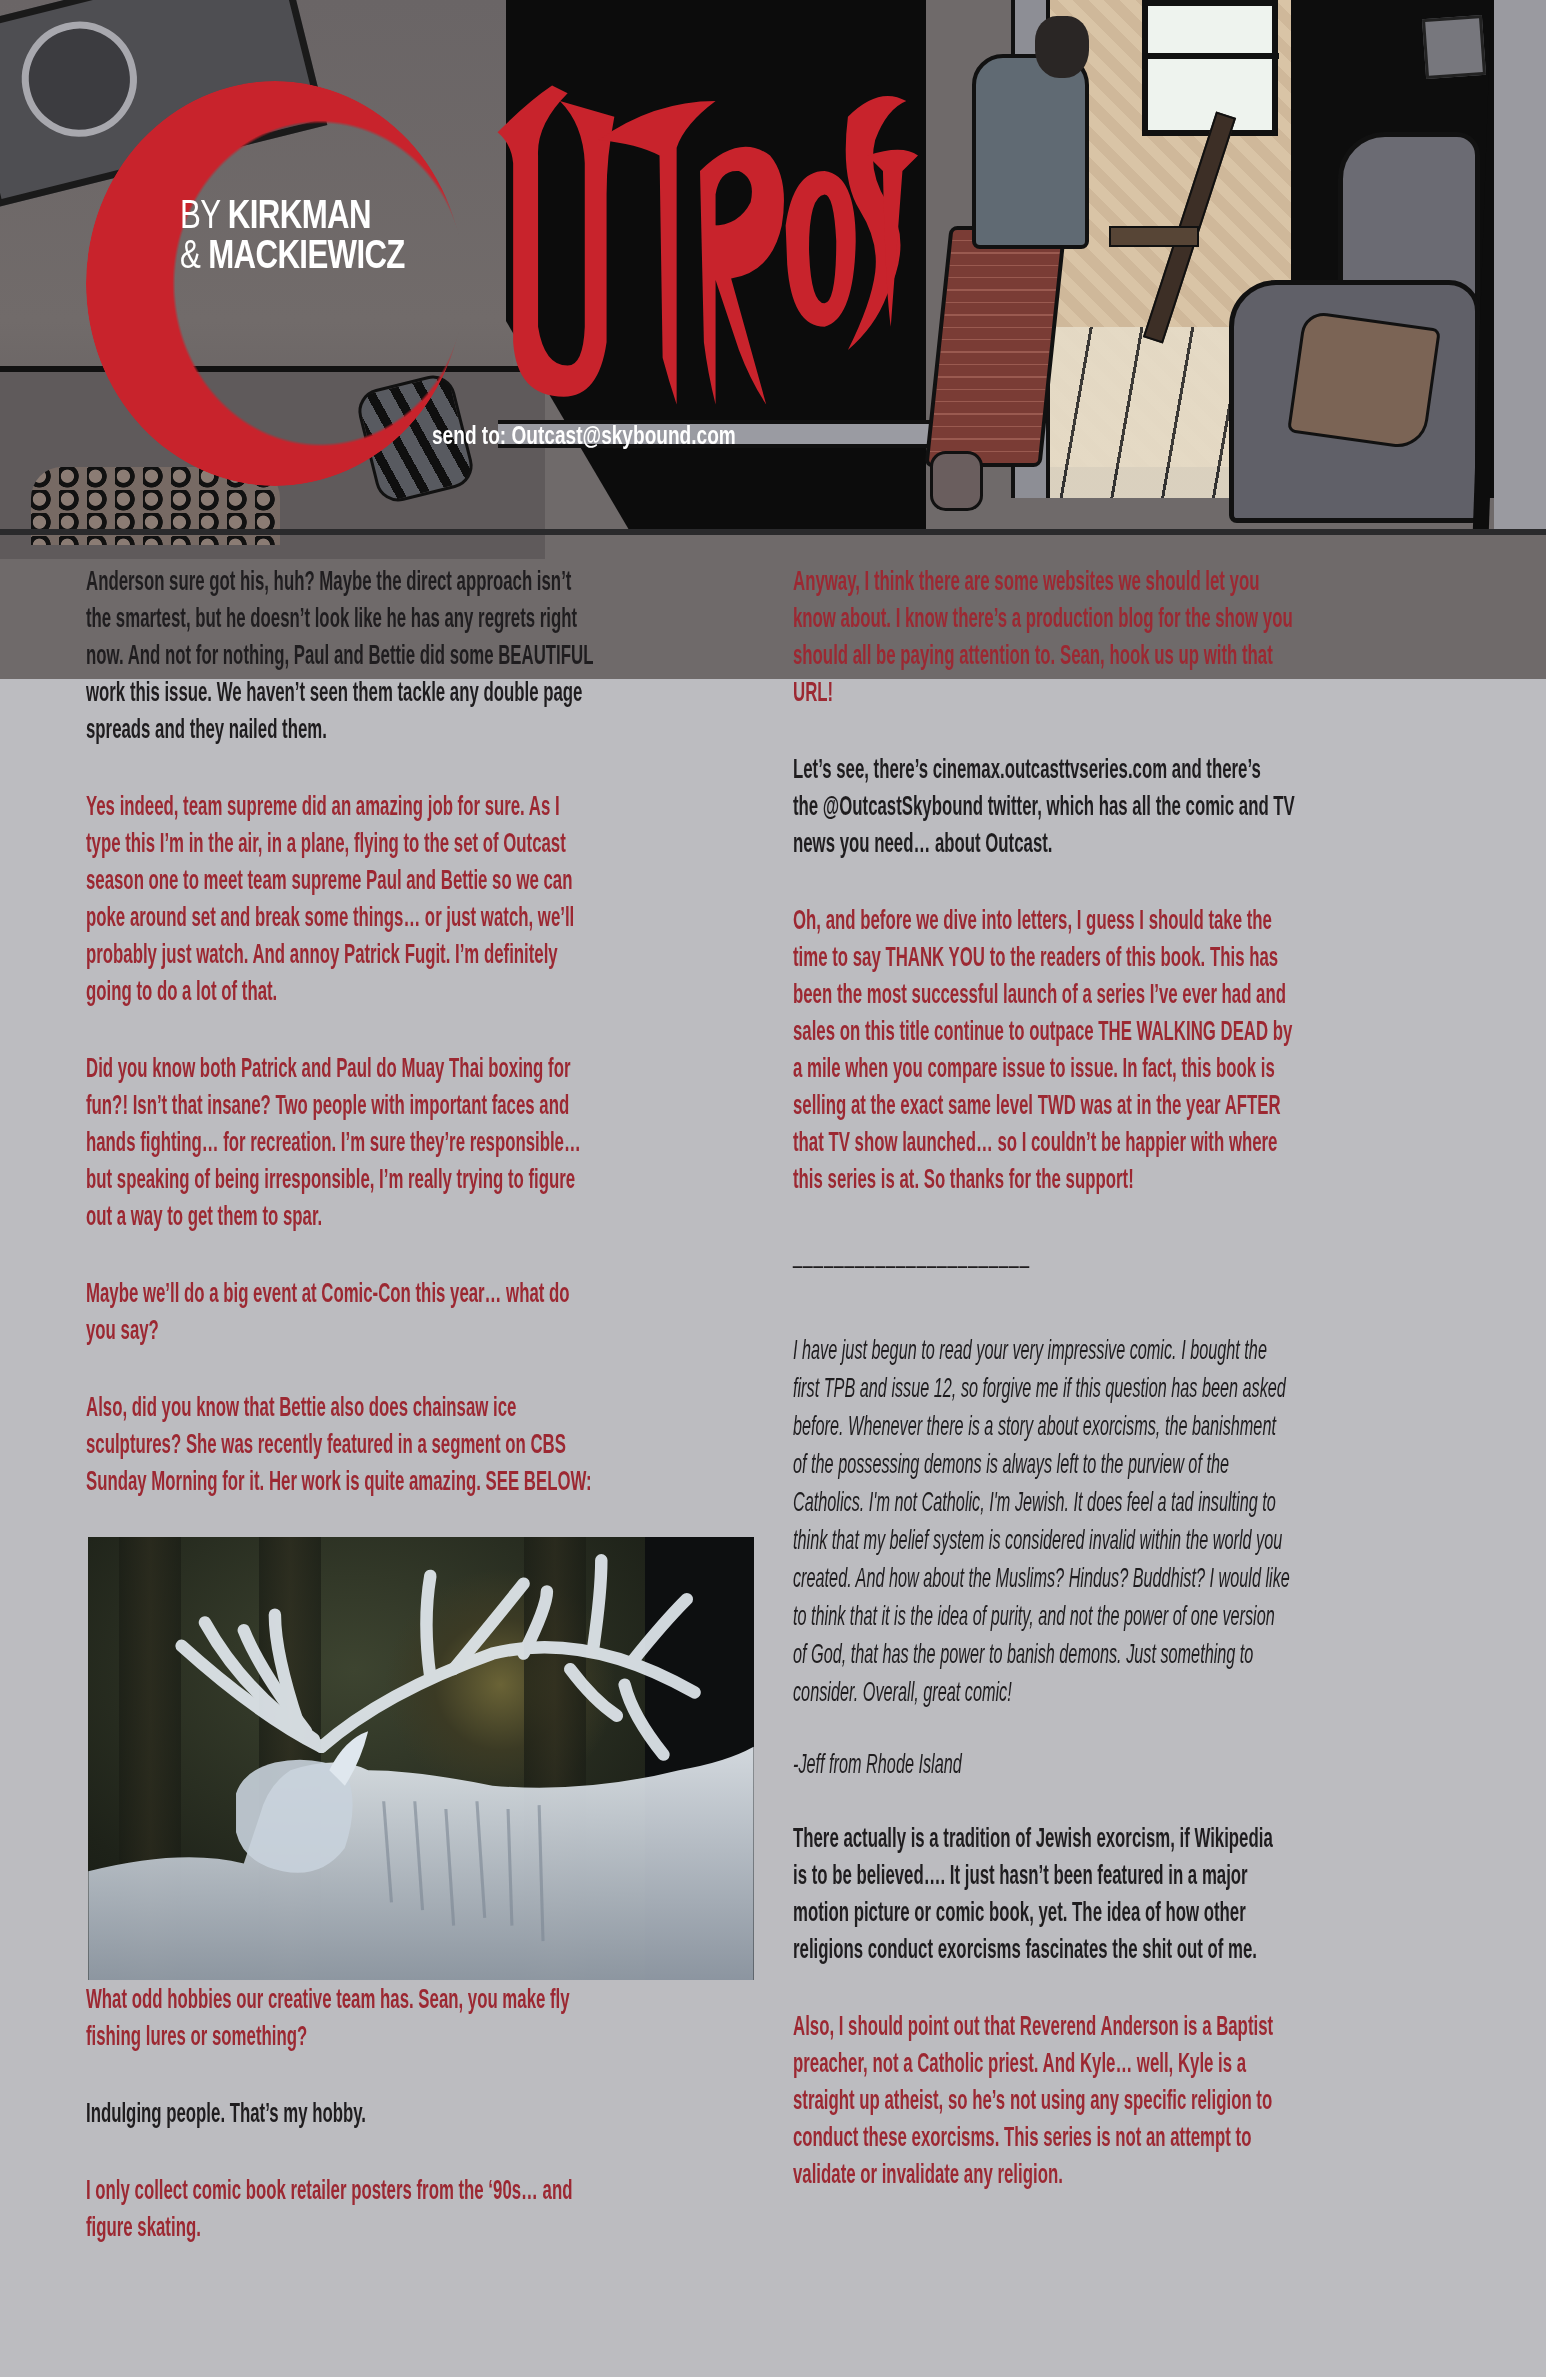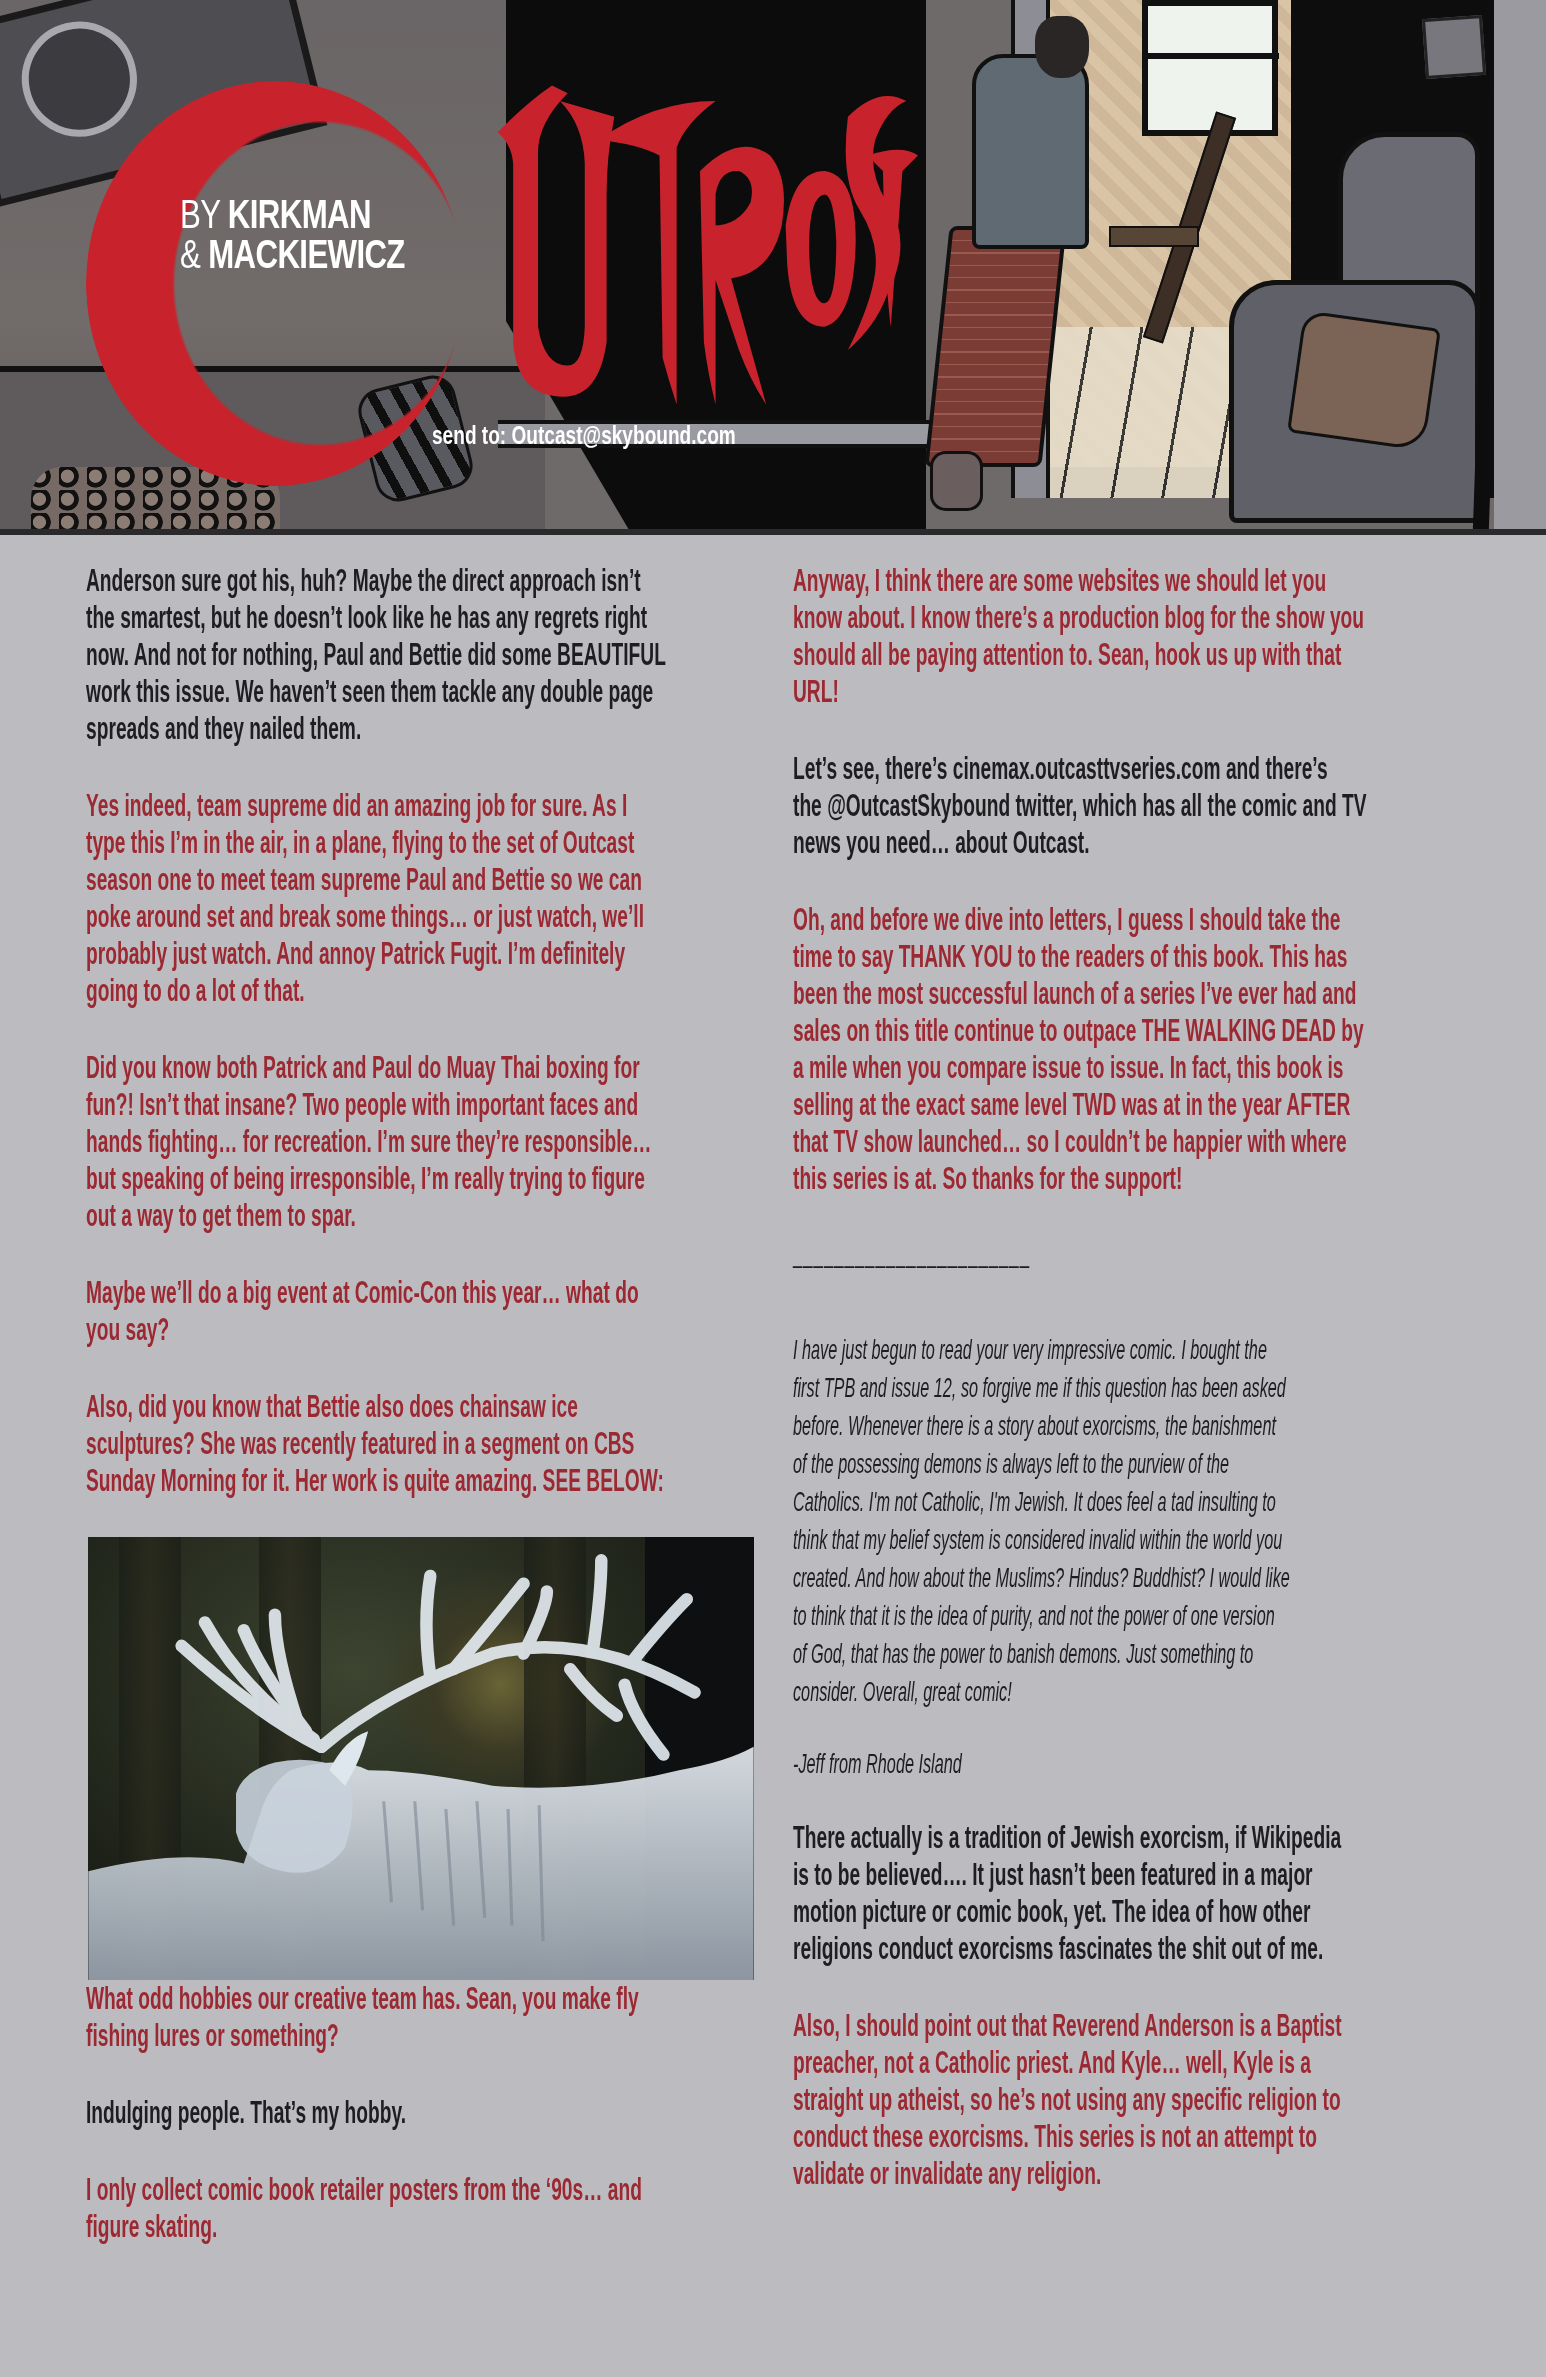--- a/index.html
+++ b/index.html
@@ -3,21 +3,21 @@
 <meta charset="utf-8">
 <style>
   html, body { margin: 0; padding: 0; }
   body {
     width: 1547px; height: 2377px; overflow: hidden; position: relative;
     background: #bcbcc0;
     font-family: "Liberation Sans", sans-serif;
   }
   
   .header {
-    position: absolute; left: 0; top: 0; width: 1547px; height: 535px;
+    position: absolute; left: 0; top: 0; width: 1547px; height: 679px;
     overflow: hidden;
     background: #6f6a6a;
   }
   .header .wall-left { position:absolute; left:0; top:0; width:513px; height:535px;
     background: linear-gradient(180deg,#6a6566 0%,#716b6a 60%,#5f5a5b 100%); }
   .header .frame { position:absolute; left:-31px; top:-15.6px; width:327px; height:171px;
     background:#4e4e52; border:7.8px solid #1a1a1a; transform: rotate(-14deg); }
   .header .frame-eye { position:absolute; left:47px; top:15.6px; width:101px; height:101px; border-radius:50%;
     border:7.8px solid #a8a8ae; background:#3c3c40; }
   .header .dark-door { position:absolute; left:506px; top:0; width:420px; height:535px;
@@ -63,21 +63,21 @@
     transform: scaleX(0.78); transform-origin:left; }
   .byline .light { font-weight:400; }
   .byline .bold { font-weight:700; }
   .sendto { position:absolute; left:432px; top:420px; color:#fff; font-weight:700; font-size:26.5px;
     white-space:nowrap; transform:scaleX(0.72); transform-origin:left; }
 
   
   .col { position:absolute; top:562px; width:677px; }
   .col.left { left:86px; }
   .col.right { left:793px; }
-  .para { margin:0; font-size:32px; line-height:37px; font-weight:700; white-space:nowrap; }
+  .para { margin:0; font-size:28px; line-height:37px; font-weight:700; white-space:nowrap; }
   .para .ln { display:block; transform: scaleX(0.6); transform-origin:left; width:1128px; }
   .para.red { color:#9c2832; }
   .para.black { color:#1f1d1f; }
   .para.letter { color:#1f1d1f; font-weight:400; font-style:italic; font-size:28px; line-height:38px; }
   .para.letter .ln { transform: scaleX(0.58); }
   .gap-lg { height:40px; }
   .dashes { color:#1f1d1f; font-size:28px; line-height:31px; letter-spacing:1.6px; white-space:nowrap; transform:scaleX(0.6); transform-origin:left; }
 
   .photo { position:absolute; left:88px; top:1537px; width:666px; height:443px; overflow:hidden;
     background: radial-gradient(ellipse at 40% 30%, #3d4430 0, #1e2219 60%, #0f120d 100%); }

